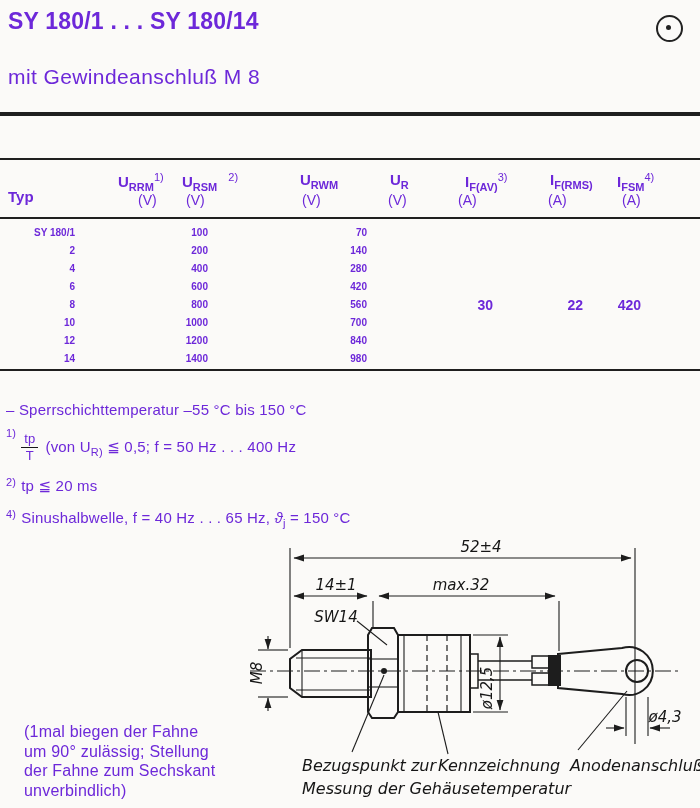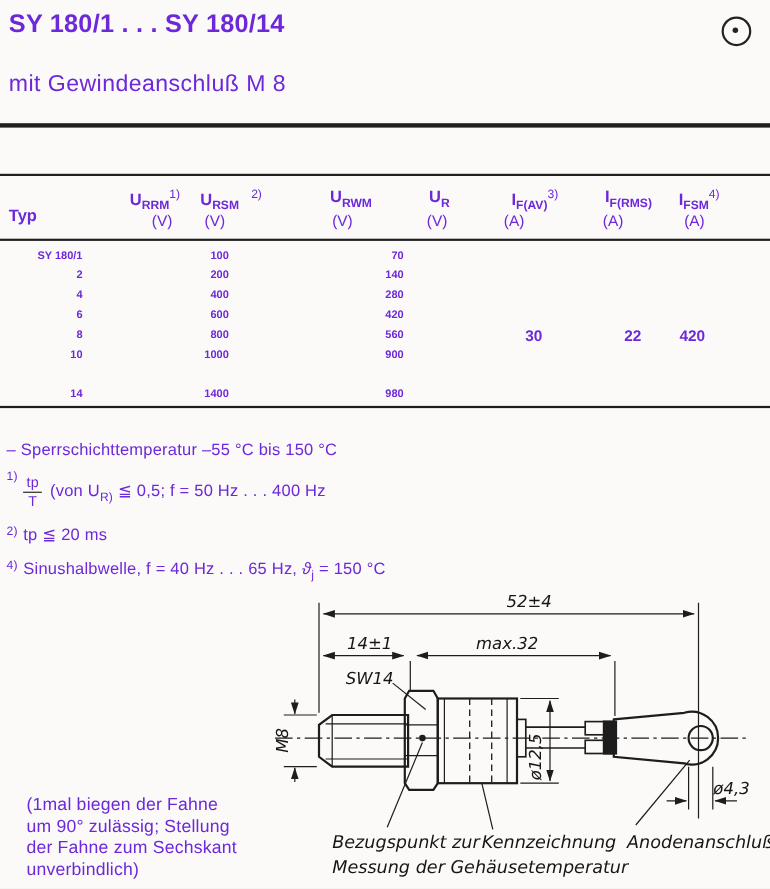--- a/index.html
+++ b/index.html
@@ -102,21 +102,26 @@
       <span class="cell c-v2">420</span>
     </div>
   <div class="trow" style="top:296px;">
       <span class="cell c-typ">8</span>
       <span class="cell c-v1">800</span>
       <span class="cell c-v2">560</span>
     </div>
   <div class="trow" style="top:314px;">
       <span class="cell c-typ">10</span>
       <span class="cell c-v1">1000</span>
-      <span class="cell c-v2">900</span>
+      <span class="cell c-v2">700</span>
+    </div>
+  <div class="trow" style="top:332px;">
+      <span class="cell c-typ">12</span>
+      <span class="cell c-v1">1200</span>
+      <span class="cell c-v2">840</span>
     </div>
   <div class="trow" style="top:350px;">
       <span class="cell c-typ">14</span>
       <span class="cell c-v1">1400</span>
       <span class="cell c-v2">980</span>
     </div>
 
   <div class="abs shared" style="left:430px;top:296px;width:63px;">30</div>
   <div class="abs shared" style="left:520px;top:296px;width:63px;">22</div>
   <div class="abs shared" style="left:578px;top:296px;width:63px;">420</div>

